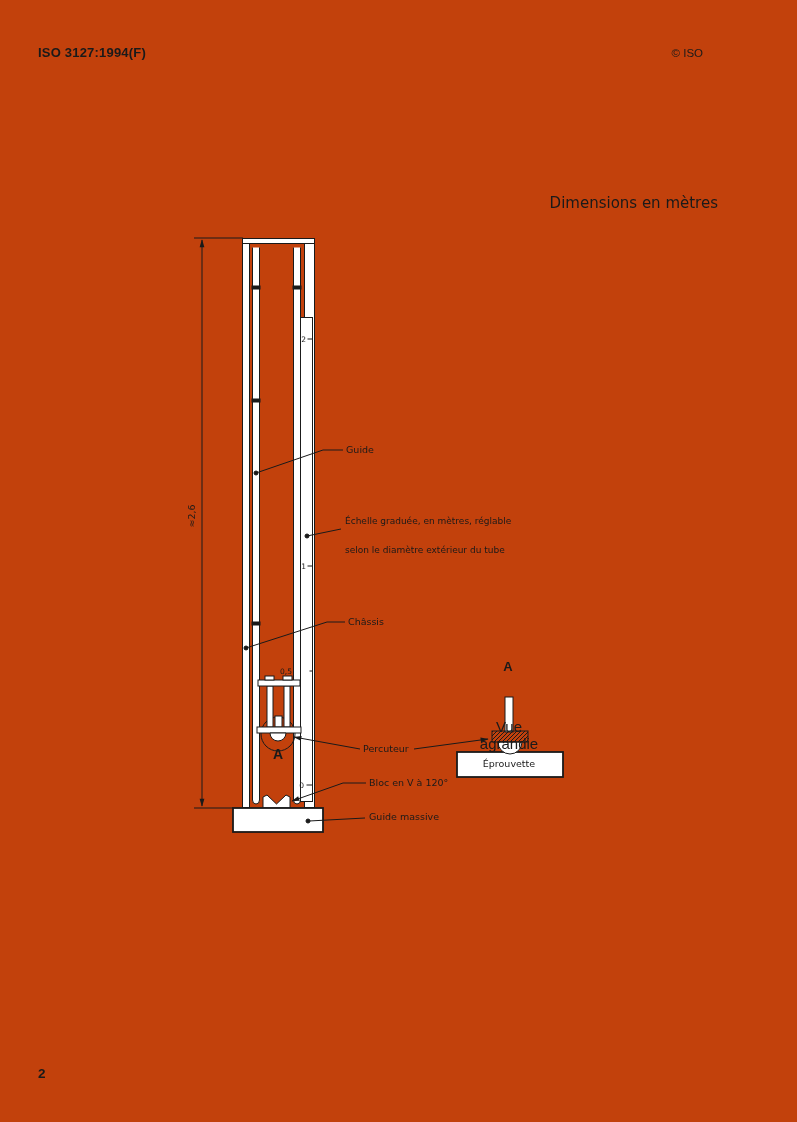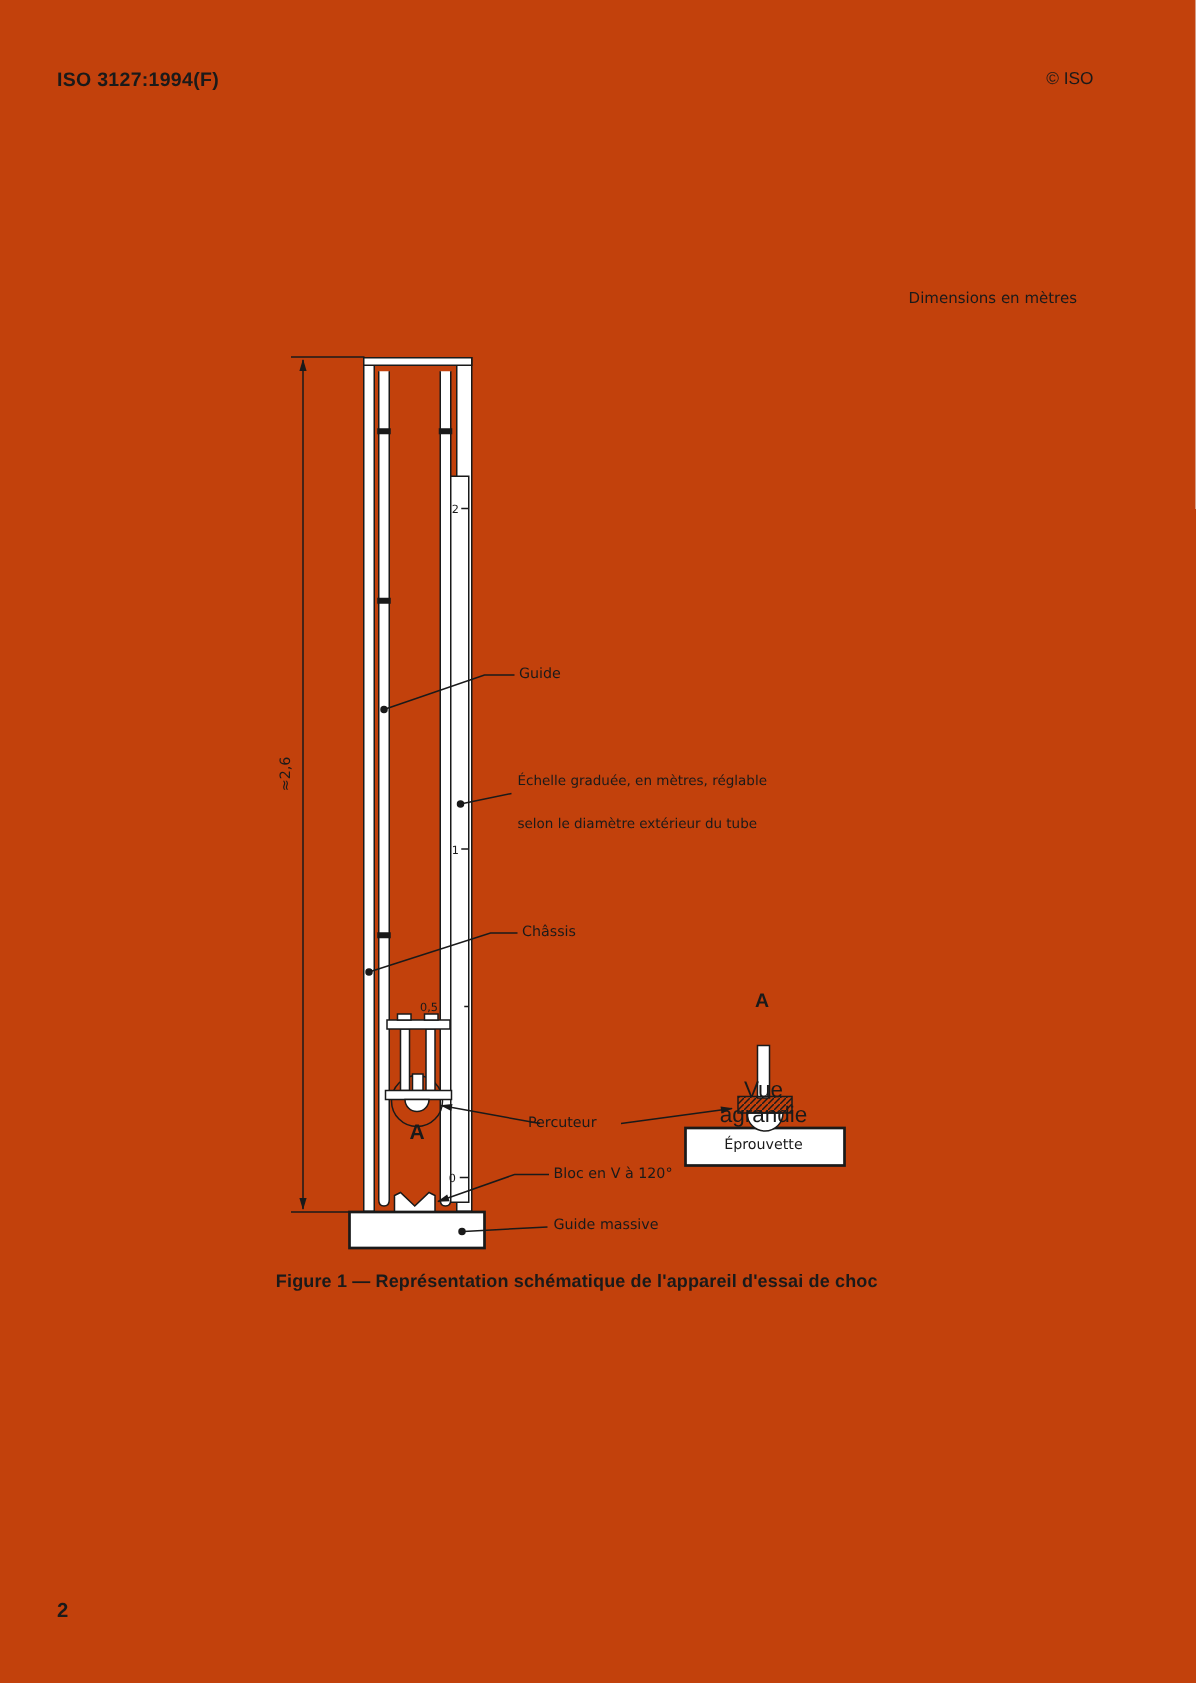--- a/index.html
+++ b/index.html
@@ -6,22 +6,22 @@
   .page{
     position:relative;
     width:797px;height:1122px;
     background:#c2410c;
     font-family:"Liberation Sans",sans-serif;
     color:#1a1a1a;
     overflow:hidden;
     margin:0 auto;
   }
   .hdr-left{position:absolute;left:38px;top:45px;font-size:13px;font-weight:bold;letter-spacing:.2px;}
-  .hdr-right{position:absolute;right:68px;top:47px;font-size:11.5px;}
-  .dims-note{position:absolute;right:79px;top:194px;font-size:10px;font-family:"DejaVu Sans",sans-serif;margin-left:28px;}
+  .hdr-right{position:absolute;right:94px;top:47px;font-size:11.5px;}
+  .dims-note{position:absolute;right:79px;top:194px;font-size:15px;font-family:"DejaVu Sans",sans-serif;margin-left:28px;}
   .page-num{position:absolute;left:38px;top:1066px;font-size:13.5px;font-weight:bold;}
   .caption{
     position:absolute;left:0;top:847px;width:769px;text-align:center;
     font-size:12px;font-weight:bold;letter-spacing:.1px;
   }
   .fig{position:absolute;left:0;top:0;width:797px;height:1122px;}
   .fig svg{position:absolute;left:0;top:0;}
   .lbl{
     position:absolute;font-family:"DejaVu Sans",sans-serif;font-size:9.5px;
     line-height:11px;color:#1a1a1a;white-space:nowrap;
@@ -131,26 +131,25 @@
 
     <div class="scale-mark" style="left:292px;top:334.5px;">2</div>
     <div class="scale-mark" style="left:292px;top:561.5px;">1</div>
     <div class="scale-mark" style="left:278px;top:666.5px;">0,5</div>
     <div class="scale-mark" style="left:290px;top:780.5px;">0</div>
 
     <div class="lbl" style="left:346px;top:444px;">Guide</div>
     <div class="lbl" style="left:345px;top:516px;font-size:9px;text-align:center;">Échelle graduée, en mètres, réglable</div>
     <div class="lbl" style="left:345px;top:529px;font-size:9px;margin-top:16px;">selon le diamètre extérieur du tube</div>
     <div class="lbl" style="left:348px;top:616px;">Châssis</div>
-    <div class="lbl" style="left:352px;top:743px;">Percuteur</div>
+    <div class="lbl" style="left:363px;top:743px;">Percuteur</div>
     <div class="lbl" style="left:369px;top:777px;">Bloc en V à 120°</div>
     <div class="lbl" style="left:369px;top:811px;">Guide massive</div>
 
     <div class="marker-A" style="left:268px;top:746px;">A</div>
     <div class="marker-A" style="left:498px;top:659px;font-size:13px;">A</div>
     <div class="detail-title">Vue agrandie</div>
     <div class="specimen">Éprouvette</div>
   </div>
 
-  <div class="caption">Figure 1 — Représentation schématique de l'appareil d'essai de choc</div>
   <div class="page-num">2</div>
 
 </div>
 
 </body></html>

